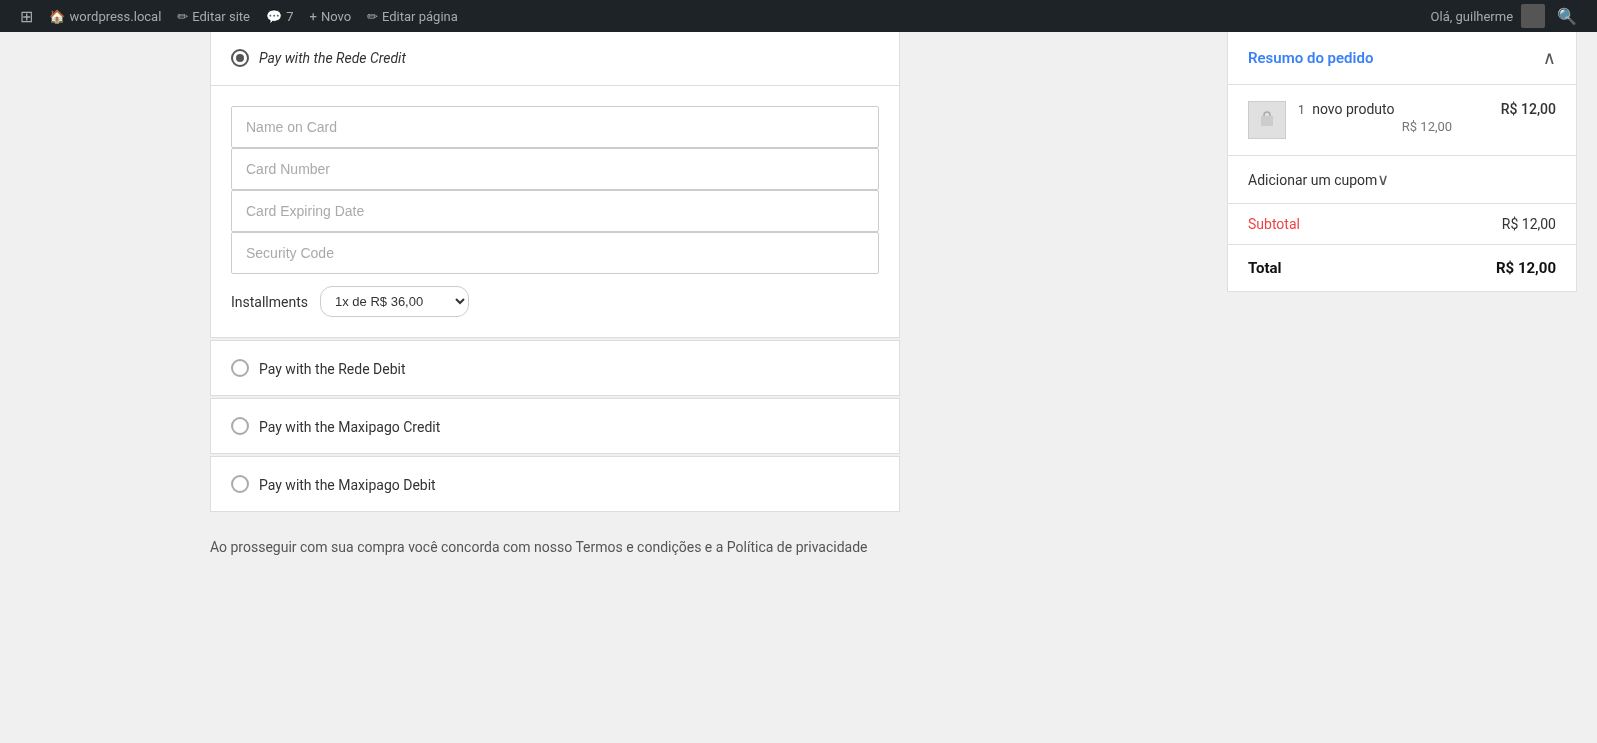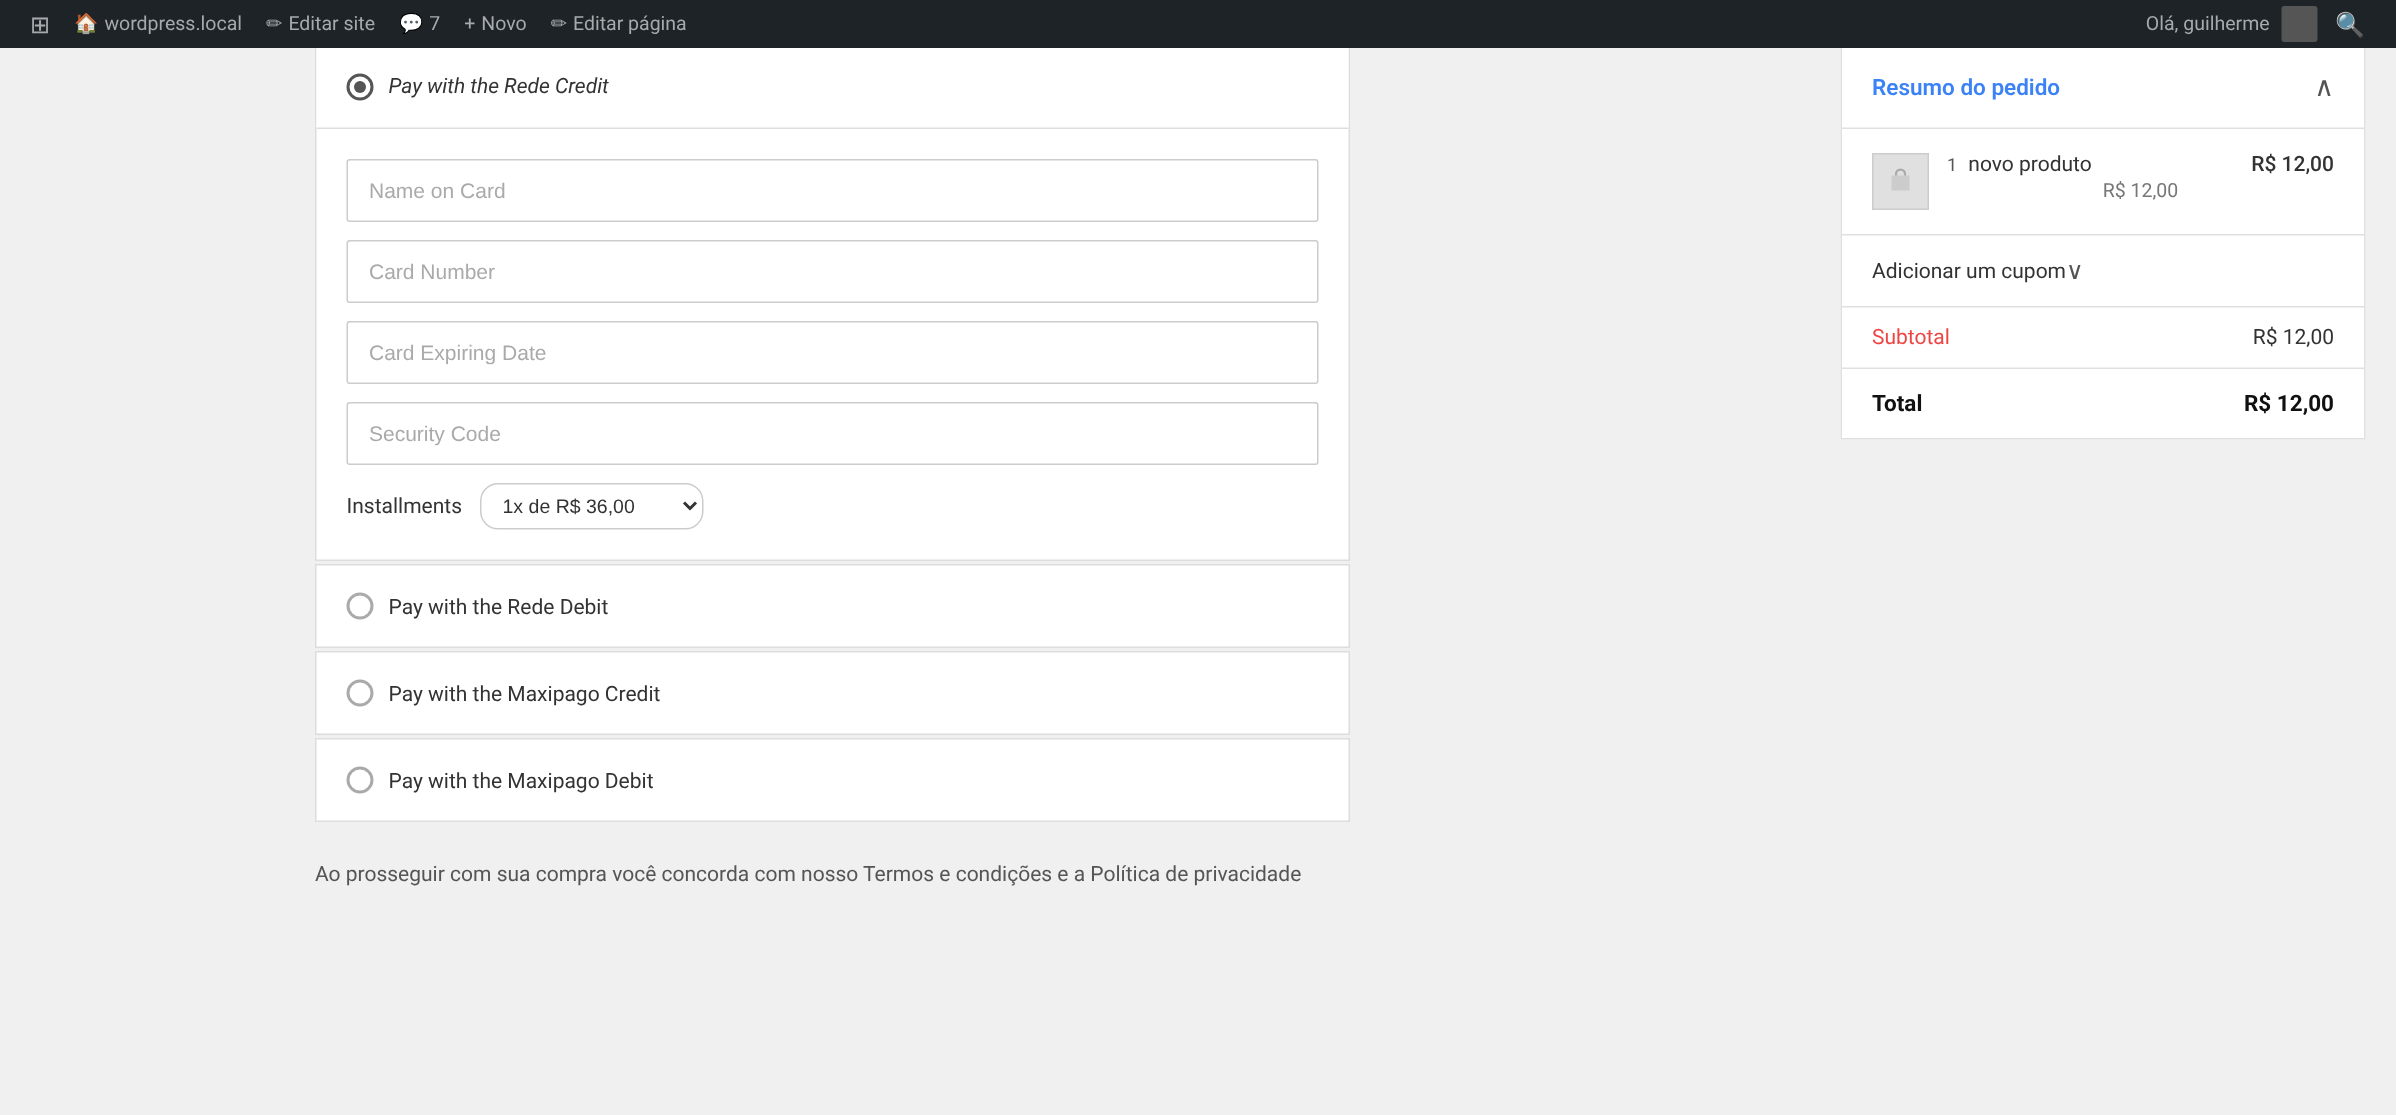--- a/index.html
+++ b/index.html
@@ -96,21 +96,20 @@
       height: 8px;
       border-radius: 50%;
       background: #555;
     }
 
     
     .card-form {
       padding: 20px 20px 20px 20px;
     }
     .card-form-field {
-      margin-bottom: 12px;
     }
     .card-form-field input {
       width: 100%;
       padding: 12px 14px;
       border: 1px solid #ccc;
       border-radius: 2px;
       font-size: 14px;
       color: #555;
       background: #fff;
       outline: none;

